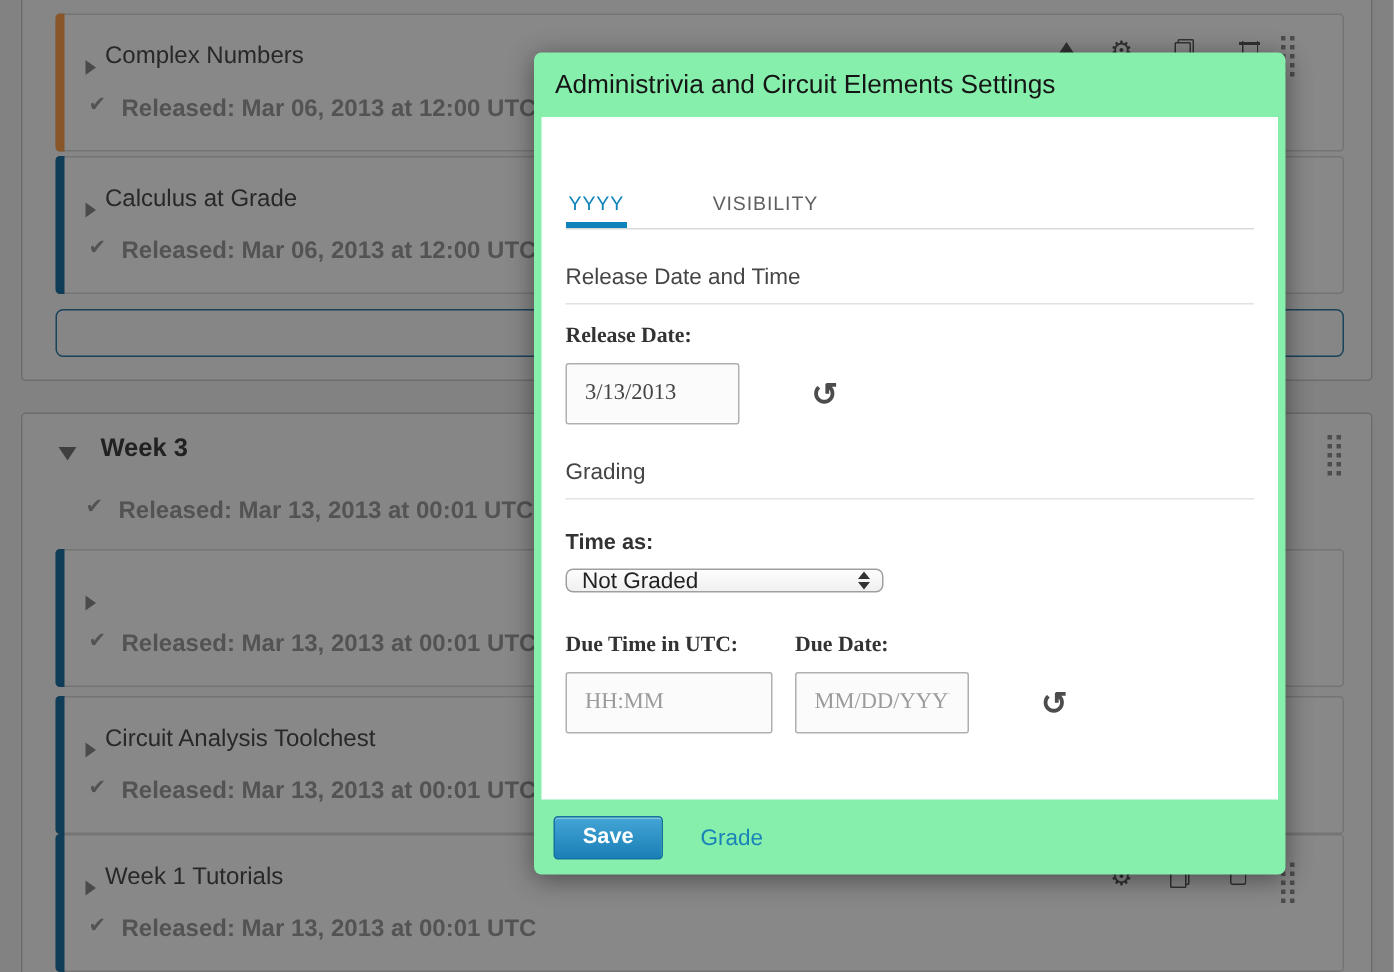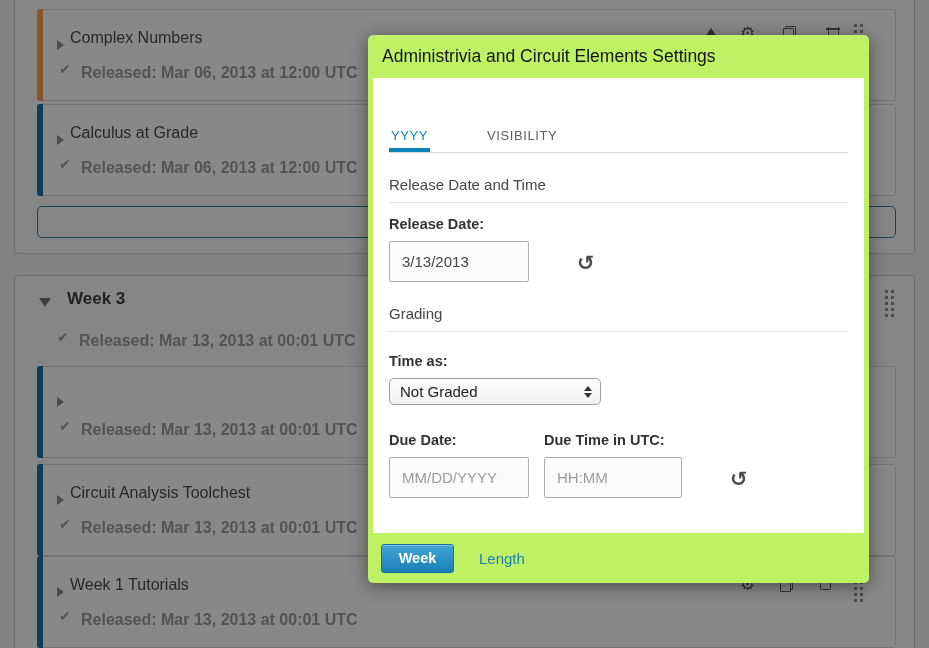--- a/index.html
+++ b/index.html
@@ -56,49 +56,49 @@
     box-shadow:6px 0 0 #8f8f8f, 0 6px 0 #8f8f8f, 6px 6px 0 #8f8f8f,
                0 12px 0 #8f8f8f, 6px 12px 0 #8f8f8f,
                0 18px 0 #8f8f8f, 6px 18px 0 #8f8f8f,
                0 24px 0 #8f8f8f, 6px 24px 0 #8f8f8f; }
 
   
   #overlay { position:absolute; inset:0; background:rgba(0,0,0,0.46); }
 
   
   #modal {
-    position:absolute; left:368px; top:35px; width:501px; height:548px;
-    background:#bef264; border-radius:5px; box-shadow:0 3px 18px rgba(0,0,0,0.45);
+    position:absolute; left:356px; top:35px; width:501px; height:548px;
+    background:#86efac; border-radius:5px; box-shadow:0 3px 18px rgba(0,0,0,0.45);
   }
   .modal-header { height:43px; display:flex; align-items:center; padding-left:14px;
     font-size:17.5px; color:#151515; }
   .modal-body { margin:0 5px; background:#fff; height:455px; padding:0 16px; overflow:hidden; }
   .modal-footer { height:50px; display:flex; align-items:center; padding-left:13px; gap:25px; }
 
   .tabs { display:flex; gap:55px; border-bottom:1px solid #d9d9d9; margin-top:50px; }
   .tab { font-size:13px; letter-spacing:0.6px; padding:0 2px 9px 2px; color:#5f5f5f; cursor:pointer; }
   .tab.active { color:#0e82ba; box-shadow:inset 0 -4px 0 #0e82ba; }
 
   .section-hd { font-size:15px; font-weight:normal; color:#454545;
     border-bottom:1px solid #e2e2e2; padding-bottom:9px; margin-top:23px; }
 
-  .field-row { display:flex; align-items:flex-end; margin-top:13px; }
+  .field-row { display:flex; align-items:flex-end; margin-top:13px;font-family:Liberation Serif, serif; }
   .field { display:flex; flex-direction:column; }
   .field + .field { margin-left:15px; }
   .field-label { font-size:14.5px; font-weight:bold; color:#333; margin-bottom:9px; }
-  .txt-input { width:140px; height:41px; border:1px solid #b0b0b0; border-radius:2px;
+  .txt-input { width:116px; height:41px; border:1px solid #b0b0b0; border-radius:2px;
     background:#fbfbfb; font-family:inherit; font-size:15px; color:#444; padding:0 12px; }
   .txt-input.time { width:138px; }
   .txt-input::placeholder { color:#9b9b9b; }
   .undo { margin-left:48px; margin-bottom:9px; font-size:21px; font-weight:bold; color:#4c4c4c;
     line-height:1; cursor:pointer; }
 
   .grade-label { font-size:14.5px; font-weight:bold; color:#333; margin-top:21px; }
   .select {
-    margin-top:9px; width:212px; height:27px; display:flex; align-items:center;
+    margin-top:9px; width:212px; height:16px; display:flex; align-items:center;
     border:1px solid #9f9f9f; border-radius:5px; padding:0 8px 0 10px;
     background:linear-gradient(#fdfdfd,#f0f0f0); cursor:pointer;
   }
   .select-value { flex:1; font-size:15px; color:#222; }
   .select-arrows { display:flex; flex-direction:column; gap:2px; align-items:center; }
   .select-arrows i { width:0; height:0; display:block; }
   .arr-up   { border-bottom:5px solid #333; border-left:4px solid transparent; border-right:4px solid transparent; }
   .arr-down { border-top:5px solid #333;   border-left:4px solid transparent; border-right:4px solid transparent; }
 
   .save-btn { width:73px; height:29px; border:1px solid #15719f; border-radius:3px;
@@ -200,28 +200,28 @@
     <div class="select">
       <span class="select-value">Not Graded</span>
       <span class="select-arrows">
         <i class="arr-up"></i>
           <i class="arr-down"></i>
       </span>
     </div>
 
     <div class="field-row" style="margin-top:27px;">
       <div class="field">
+        <label class="field-label">Due Time in UTC:</label>
+        <input class="txt-input time" type="text" placeholder="HH:MM" style="">
+      </div>
+      <div class="field">
         <label class="field-label">Due Date:</label>
         <input class="txt-input" type="text" placeholder="MM/DD/YYYY" style="">
       </div>
-      <div class="field">
-        <label class="field-label">Due Time in UTC:</label>
-        <input class="txt-input time" type="text" placeholder="HH:MM" style="">
-      </div>
       <span class="undo">↺</span>
     </div>
   </div>
 
   <div class="modal-footer">
-    <button class="save-btn">Week</button>
-    <a class="cancel-link">Length</a>
+    <button class="save-btn">Save</button>
+    <a class="cancel-link">Grade</a>
   </div>
 </div>
 
 </body></html>

